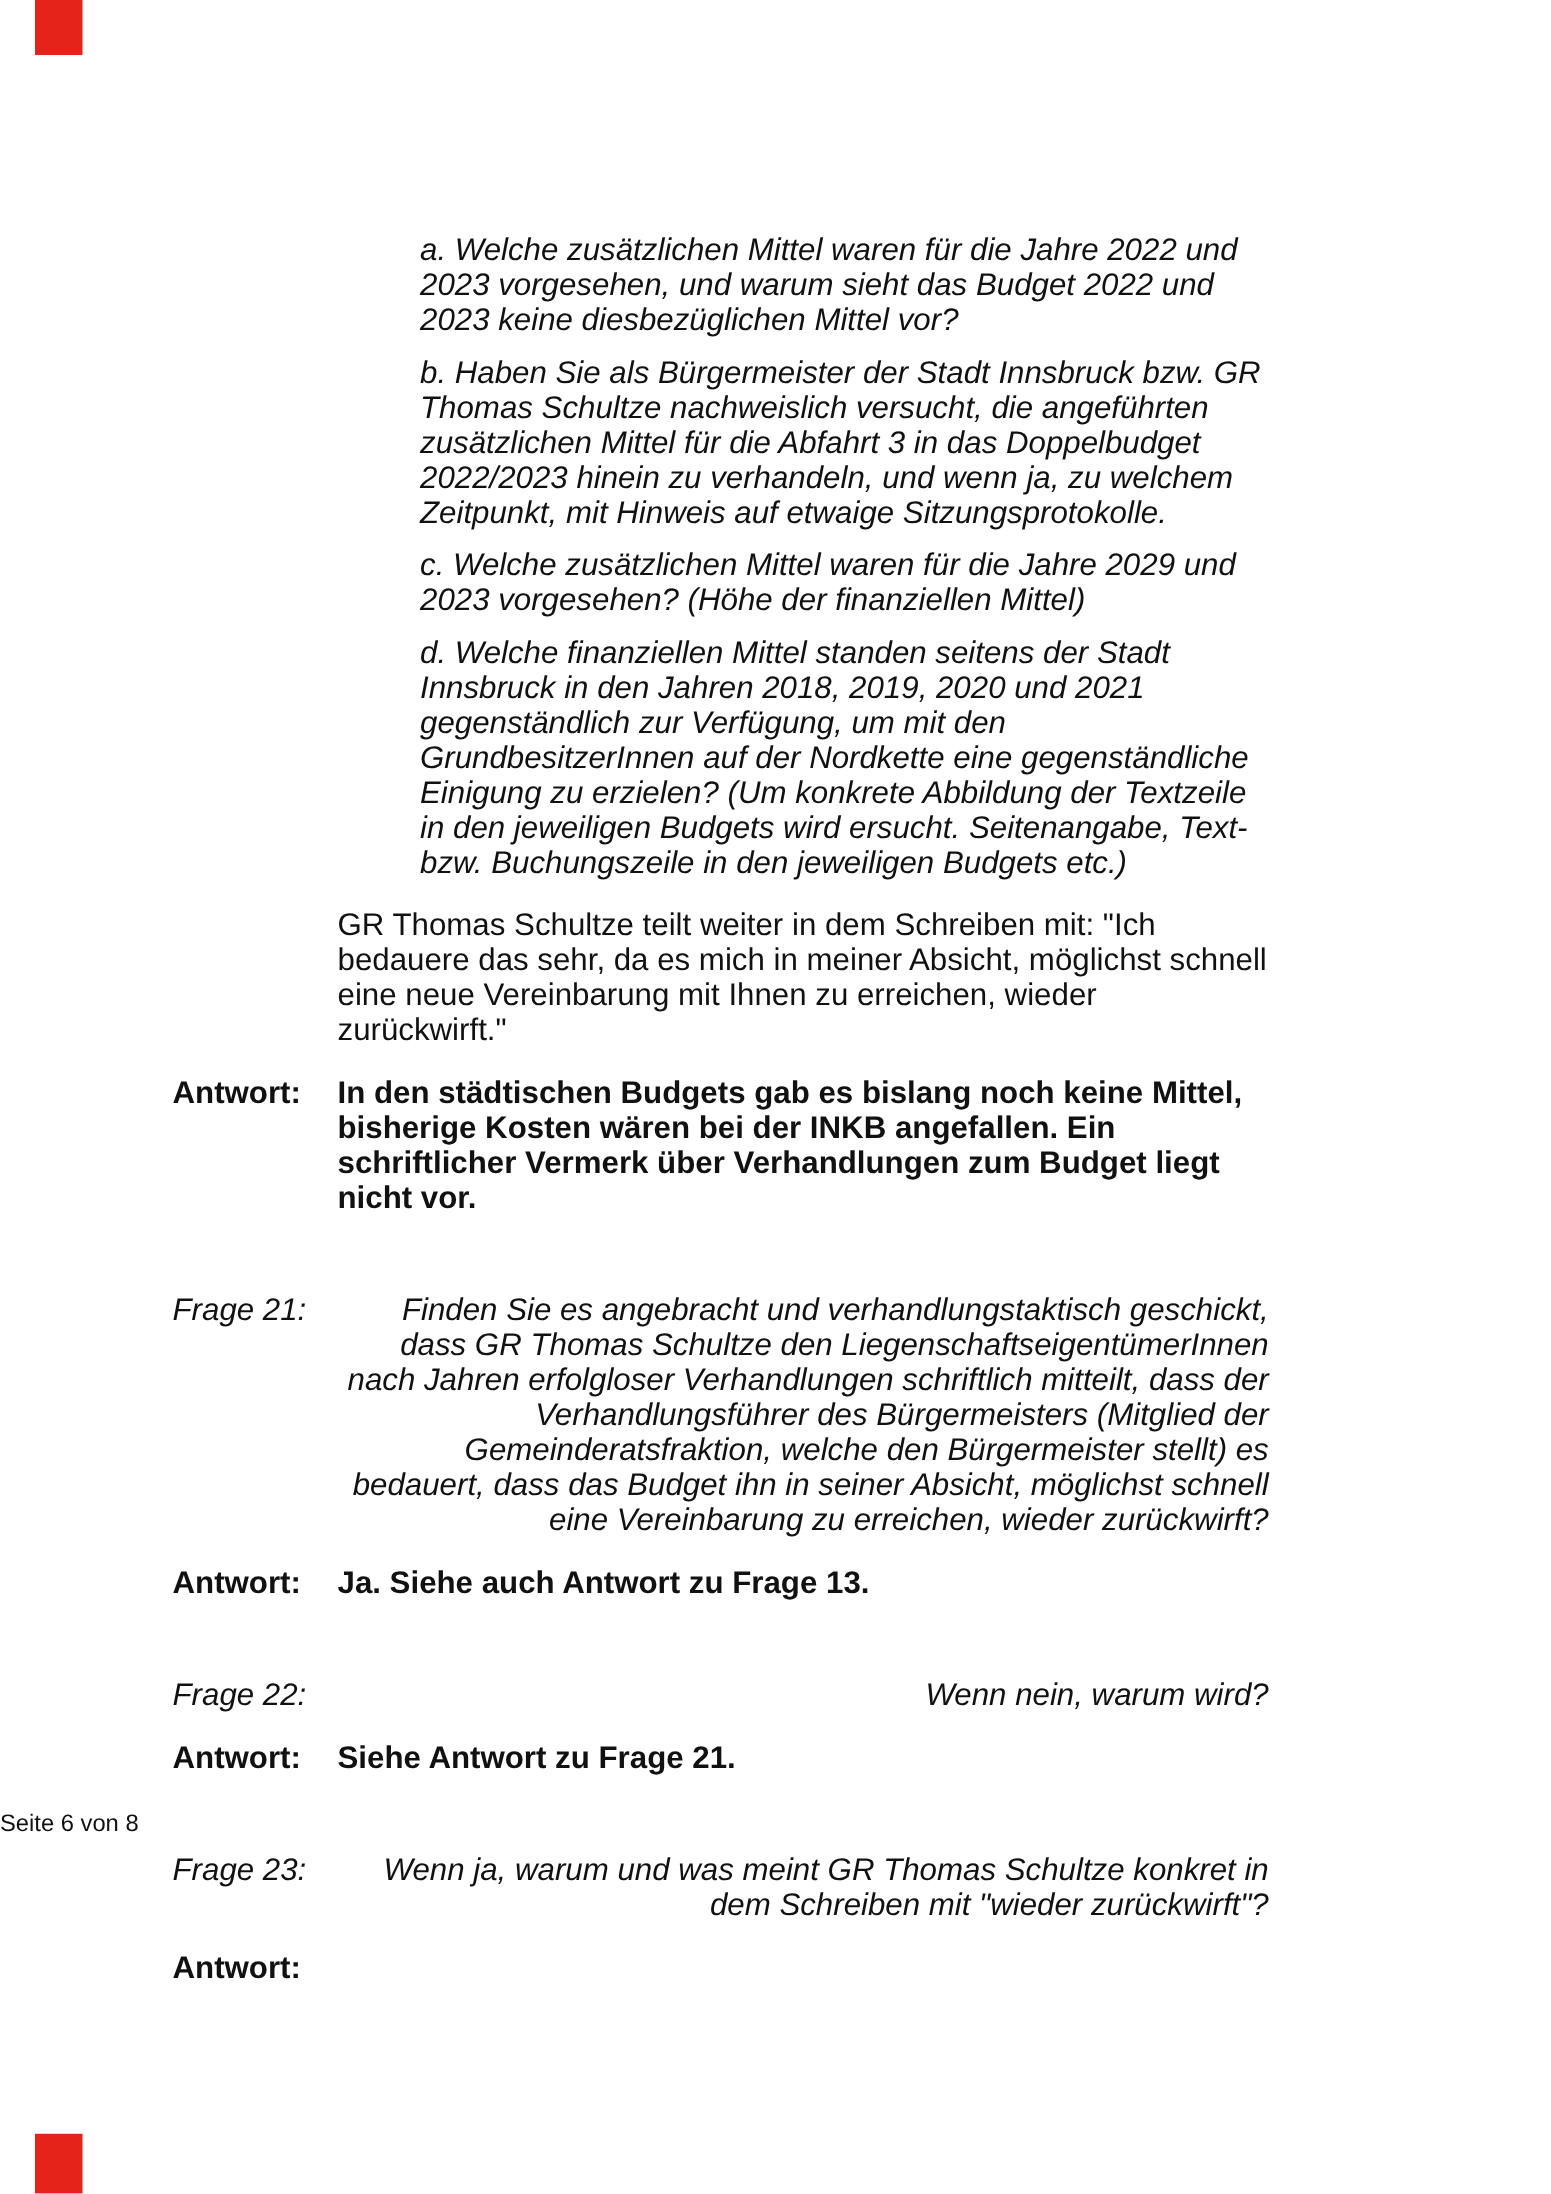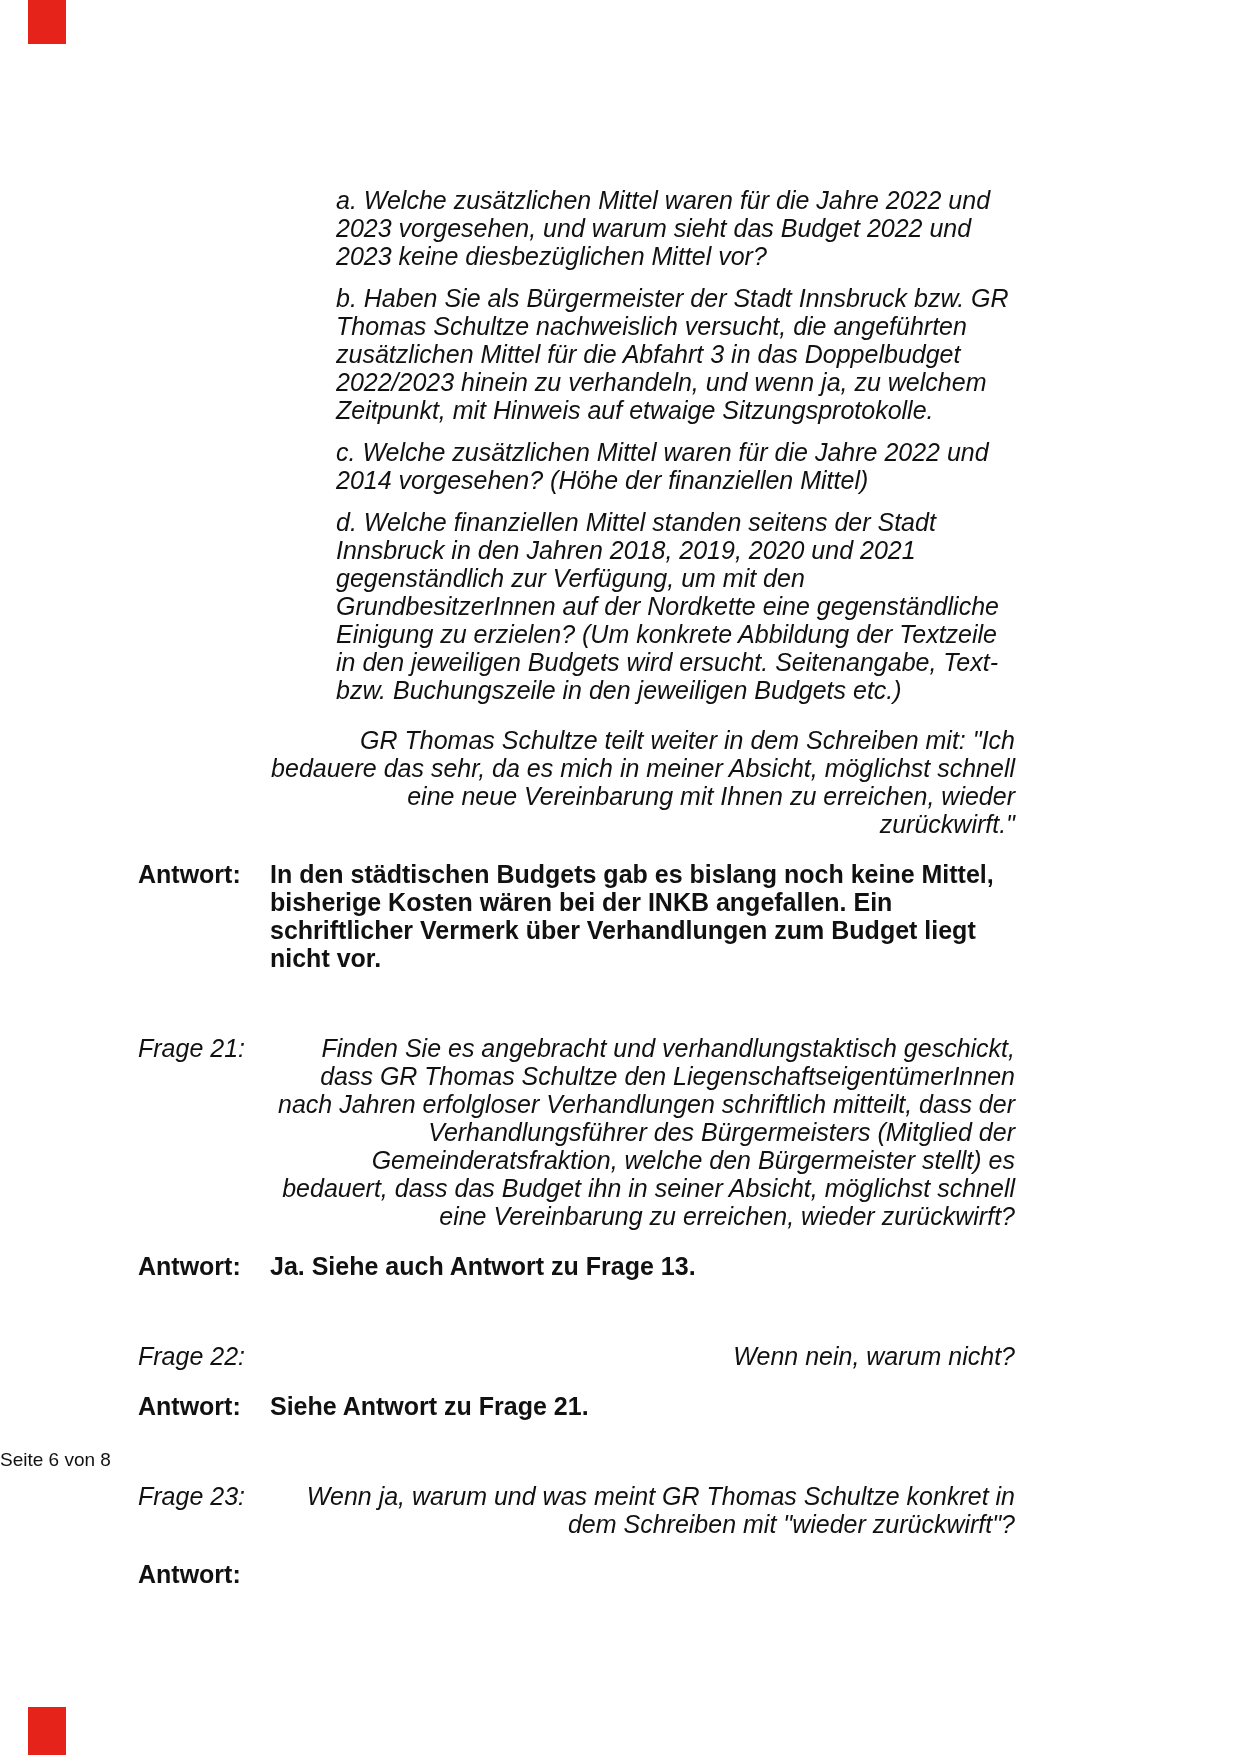--- a/index.html
+++ b/index.html
@@ -35,22 +35,20 @@
   }
 
   .subitem {
     margin: 0 0 14px 198px;
     width: 679px;
     font-style: italic;
   }
   .closing-para {
     margin: 22px 0 0 132px;
     width: 745px;
-    font-style: italic;
-    text-align: right;
   }
 
   .qa-row {
     display: grid;
     grid-template-columns: 132px 745px;
     margin-top: 22px;
   }
   .qa-row.question { margin-top: 62px; }
   .qa-label { font-weight: bold; }
   .qa-row.question .qa-label { font-weight: normal; font-style: italic; }
@@ -74,21 +72,21 @@
 
 <div class="page">
 
   <div class="red-mark top"></div>
   <div class="red-mark bottom"></div>
 
   <div class="content">
 
     <p class="subitem">a. Welche zusätzlichen Mittel waren für die Jahre 2022 und 2023 vorgesehen, und warum sieht das Budget 2022 und 2023 keine diesbezüglichen Mittel vor?</p>
     <p class="subitem">b. Haben Sie als Bürgermeister der Stadt Innsbruck bzw. GR Thomas Schultze nachweislich versucht, die angeführten zusätzlichen Mittel für die Abfahrt 3 in das Doppelbudget 2022/2023 hinein zu verhandeln, und wenn ja, zu welchem Zeitpunkt, mit Hinweis auf etwaige Sitzungsprotokolle.</p>
-    <p class="subitem">c. Welche zusätzlichen Mittel waren für die Jahre 2022 und 2014 vorgesehen? (Höhe der finanziellen Mittel)</p>
+    <p class="subitem">c. Welche zusätzlichen Mittel waren für die Jahre 2029 und 2023 vorgesehen? (Höhe der finanziellen Mittel)</p>
     <p class="subitem">d. Welche finanziellen Mittel standen seitens der Stadt Innsbruck in den Jahren 2018, 2019, 2020 und 2021 gegenständlich zur Verfügung, um mit den GrundbesitzerInnen auf der Nordkette eine gegenständliche Einigung zu erzielen? (Um konkrete Abbildung der Textzeile in den jeweiligen Budgets wird ersucht. Seitenangabe, Text- bzw. Buchungszeile in den jeweiligen Budgets etc.)</p>
 
     <p class="closing-para">GR Thomas Schultze teilt weiter in dem Schreiben mit: "Ich bedauere das sehr, da es mich in meiner Absicht, möglichst schnell eine neue Vereinbarung mit Ihnen zu erreichen, wieder zurückwirft."</p>
 
     <div class="qa-row answer">
       <div class="qa-label">Antwort:</div>
       <div class="qa-text bold">In den städtischen Budgets gab es bislang noch keine Mittel, bisherige Kosten wären bei der INKB angefallen. Ein schriftlicher Vermerk über Verhandlungen zum Budget liegt nicht vor.</div>
     </div>
 
     <div class="qa-row question">
@@ -96,21 +94,21 @@
       <div class="qa-text italic">Finden Sie es angebracht und verhandlungstaktisch geschickt, dass GR Thomas Schultze den LiegenschaftseigentümerInnen nach Jahren erfolgloser Verhandlungen schriftlich mitteilt, dass der Verhandlungsführer des Bürgermeisters (Mitglied der Gemeinderatsfraktion, welche den Bürgermeister stellt) es bedauert, dass das Budget ihn in seiner Absicht, möglichst schnell eine Vereinbarung zu erreichen, wieder zurückwirft?</div>
     </div>
 
     <div class="qa-row answer">
       <div class="qa-label">Antwort:</div>
       <div class="qa-text bold">Ja. Siehe auch Antwort zu Frage 13.</div>
     </div>
 
     <div class="qa-row question">
       <div class="qa-label">Frage 22:</div>
-      <div class="qa-text italic">Wenn nein, warum nicht?</div>
+      <div class="qa-text italic">Wenn nein, warum wird?</div>
     </div>
 
     <div class="qa-row answer">
       <div class="qa-label">Antwort:</div>
       <div class="qa-text bold">Siehe Antwort zu Frage 21.</div>
     </div>
 
     <div class="qa-row question">
       <div class="qa-label">Frage 23:</div>
       <div class="qa-text italic">Wenn ja, warum und was meint GR Thomas Schultze konkret in dem Schreiben mit "wieder zurückwirft"?</div>

